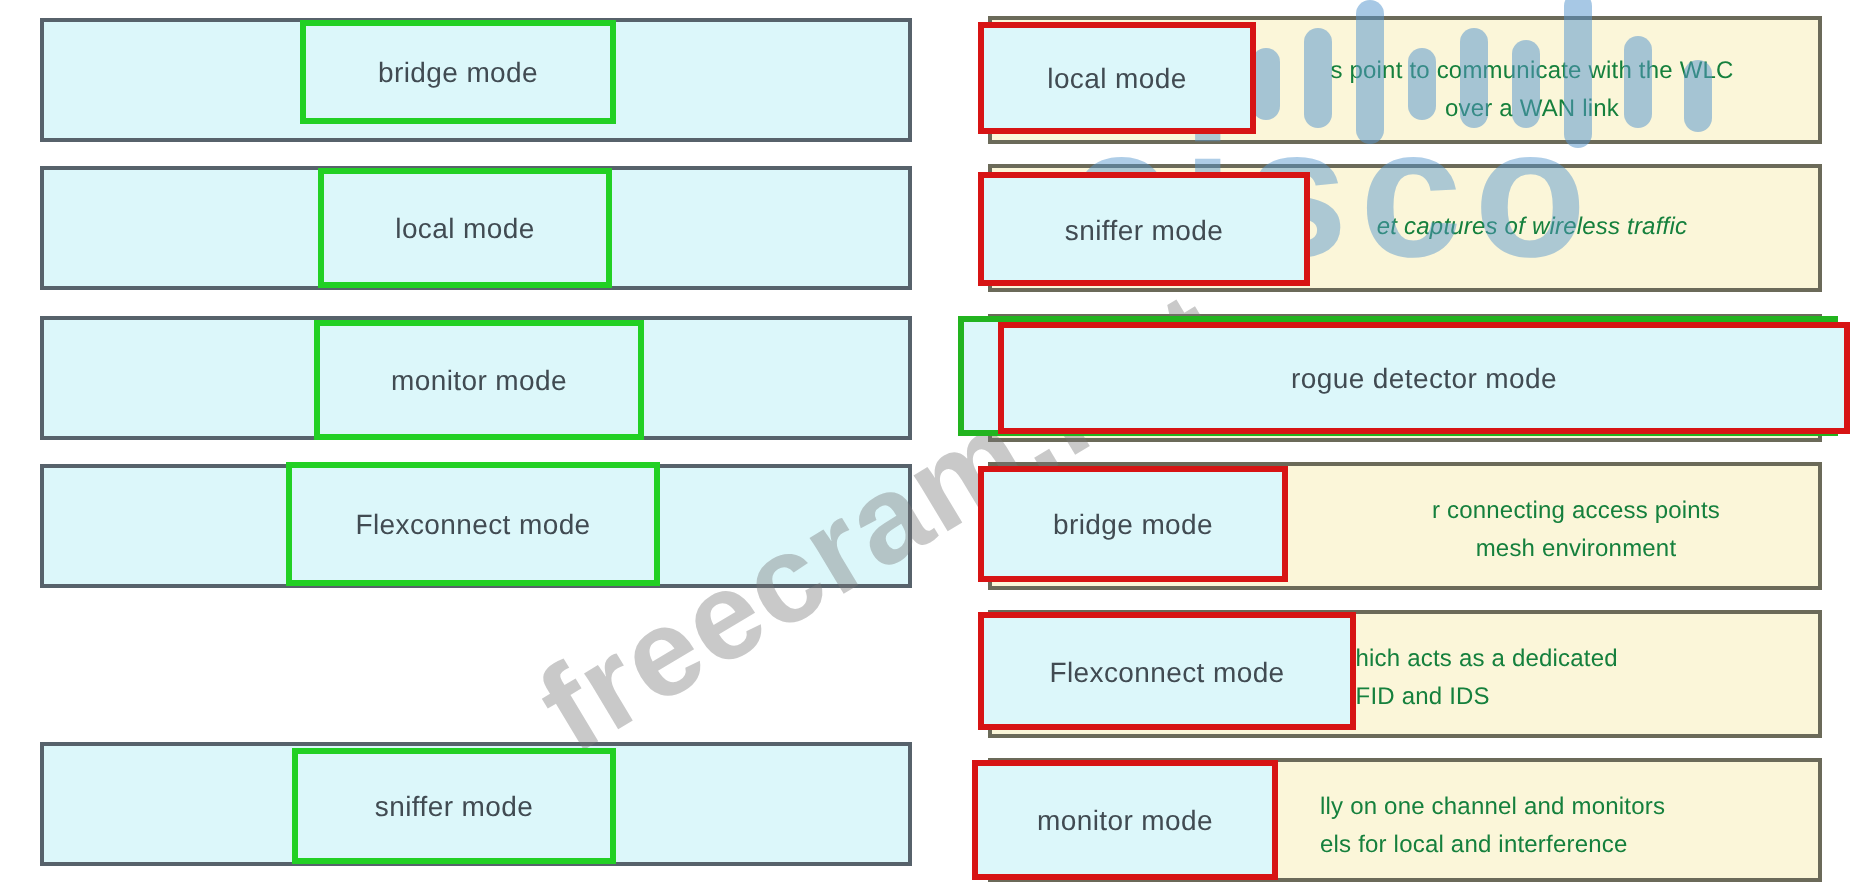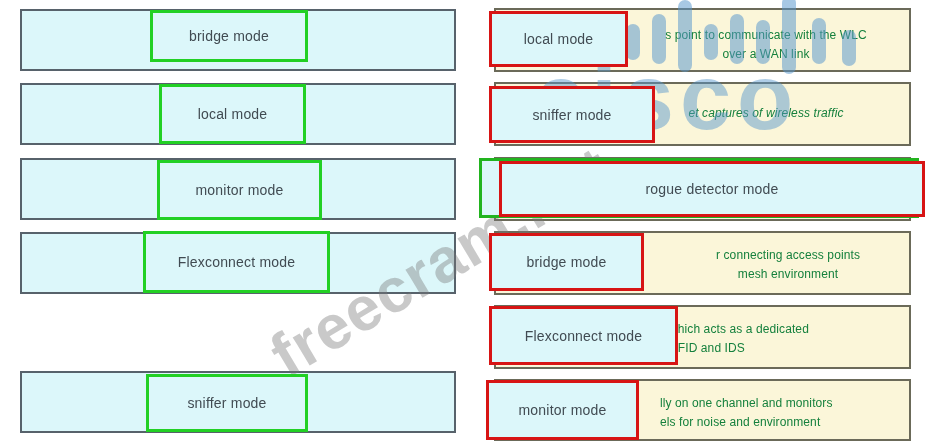--- a/index.html
+++ b/index.html
@@ -130,21 +130,21 @@
   <div class="right-row" style="left:494px; top:231px; width:417px; height:64px;"></div>
   <div class="right-desc" style="left:663px; top:246px; width:250px; text-align:center;">r connecting access points
 mesh environment</div>
 
   <div class="right-row" style="left:494px; top:305px; width:417px; height:64px;"></div>
   <div class="right-desc" style="left:669px; top:320px; width:250px; text-align:left;">which acts as a dedicated
 RFID and IDS</div>
 
   <div class="right-row" style="left:494px; top:379px; width:417px; height:62px;"></div>
   <div class="right-desc" style="left:660px; top:394px; width:255px; text-align:left;">lly on one channel and monitors
-els for noise and environment</div>
+els for local and interference</div>
 
   <div class="left-row" style="left:20px; top:9px; width:436px; height:62px;"></div>
   <div class="left-row" style="left:20px; top:83px; width:436px; height:62px;"></div>
   <div class="left-row" style="left:20px; top:158px; width:436px; height:62px;"></div>
   <div class="left-row" style="left:20px; top:232px; width:436px; height:62px;"></div>
   <div class="left-row" style="left:20px; top:371px; width:436px; height:62px;"></div>
 
   <div class="wm-cisco" style="left:534px; top:45px;">cisco</div>
 
   <div class="wm-bars" style="left:626px; top:-4px; width:250px; height:78px;">

